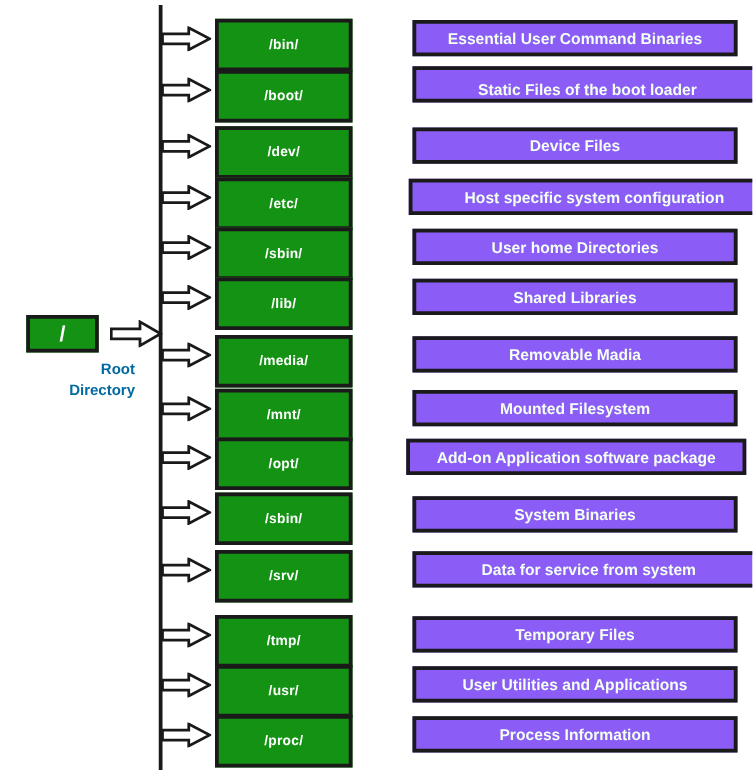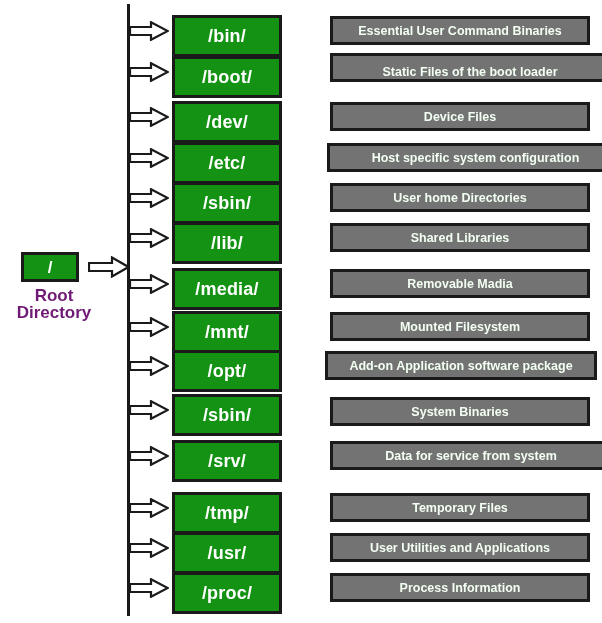--- a/index.html
+++ b/index.html
@@ -36,23 +36,23 @@
     color: #ffffff;
     font-size: 17px;
     font-weight: bold;
     line-height: 1;
   }
   .root-label {
     position: absolute;
     left: 0px;
     top: 287px;
     width: 108px;
-    text-align: center;
-    color: #701a75;
-    font-size: 17px;
+    text-align: right;
+    color: #0369a1;
+    font-size: 12px;
     font-weight: bold;
     line-height: 17px;
   }
 
   
   .spine {
     position: absolute;
     left: 127px;
     top: 4px;
     width: 3px;
@@ -82,30 +82,30 @@
     left: 172px;
     width: 110px;
     height: 42px;
     background: #149214;
     border: 3px solid #1a1a1a;
     box-sizing: border-box;
     display: flex;
     align-items: center;
     justify-content: center;
     color: #ffffff;
-    font-size: 18px;
+    font-size: 11px;
     font-weight: bold;
     letter-spacing: 0.2px;
   }
 
   
   .desc-box {
     position: absolute;
     height: 29px;
-    background: #737373;
+    background: #8b5cf6;
     border: 3px solid #1a1a1a;
     box-sizing: border-box;
     display: flex;
     align-items: center;
     justify-content: center;
     color: #f2fff2;
     font-size: 12.5px;
     font-weight: bold;
     white-space: nowrap;
   }

